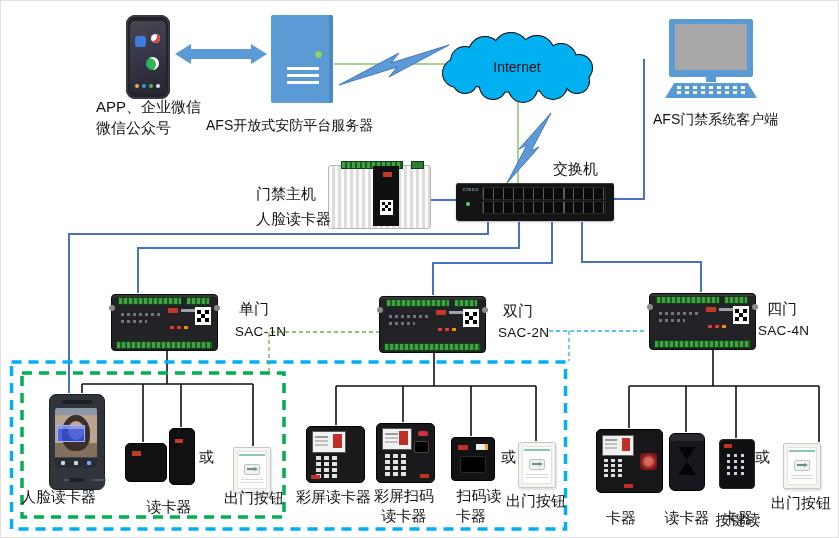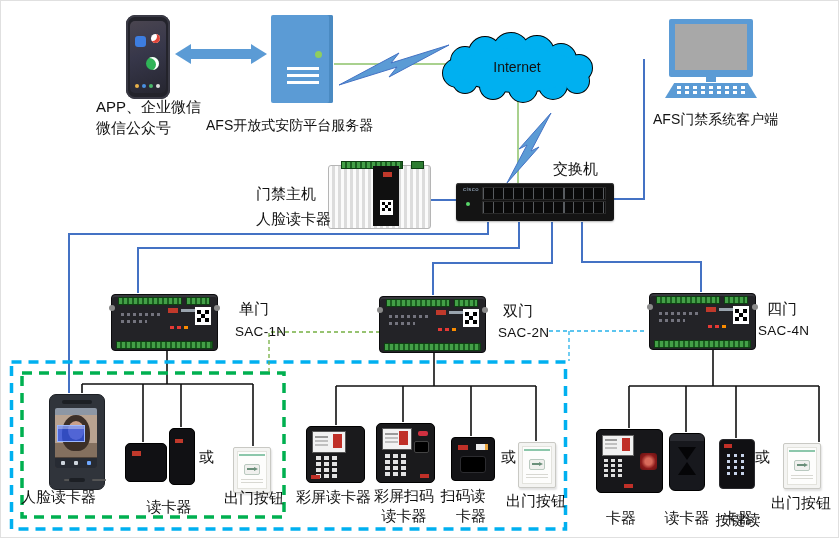--- a/index.html
+++ b/index.html
@@ -387,21 +387,21 @@
   <div class="lbl model" style="left:757px;top:320px;">SAC-4N</div>
 
   <div class="lbl" style="left:20px;top:486px;">人脸读卡器</div>
   <div class="lbl c" style="left:118px;top:496px;width:100px;">读卡器</div>
   <div class="lbl" style="left:198px;top:446px;">或</div>
   <div class="lbl" style="left:223px;top:487px;">出门按钮</div>
 
   <div class="lbl" style="left:295px;top:486px;">彩屏读卡器</div>
   <div class="lbl c" style="left:353px;top:485px;width:100px;">彩屏扫码</div>
   <div class="lbl c" style="left:353px;top:505px;width:100px;">读卡器</div>
-  <div class="lbl c" style="left:412px;top:485px;width:100px;">扫码读</div>
+  <div class="lbl c" style="left:428px;top:485px;width:100px;">扫码读</div>
   <div class="lbl c" style="left:420px;top:505px;width:100px;">卡器</div>
   <div class="lbl" style="left:500px;top:446px;">或</div>
   <div class="lbl" style="left:505px;top:490px;">出门按钮</div>
 
   <div class="lbl c" style="left:570px;top:507px;width:100px;">卡器</div>
   <div class="lbl c" style="left:636px;top:507px;width:100px;">读卡器</div>
   <div class="lbl c" style="left:687px;top:509px;width:100px;">按键读</div>
   <div class="lbl c" style="left:687px;top:507px;width:100px;">卡器</div>
   <div class="lbl" style="left:754px;top:446px;">或</div>
   <div class="lbl" style="left:770px;top:492px;">出门按钮</div>

